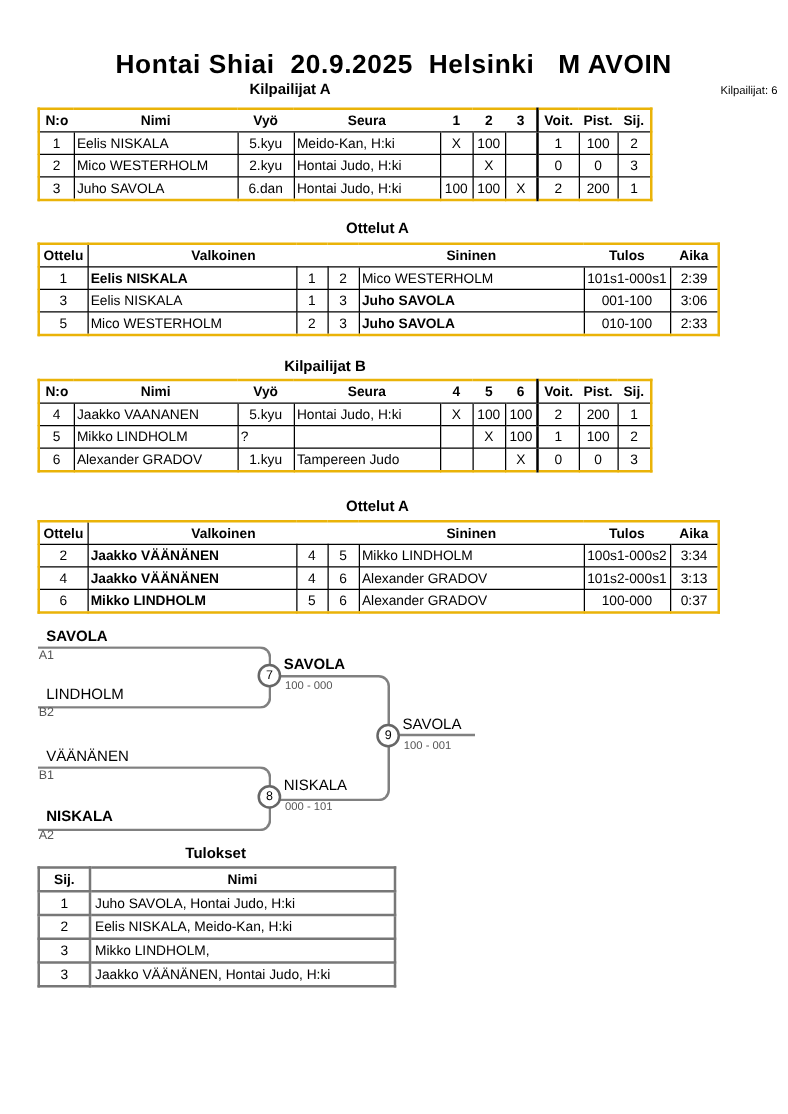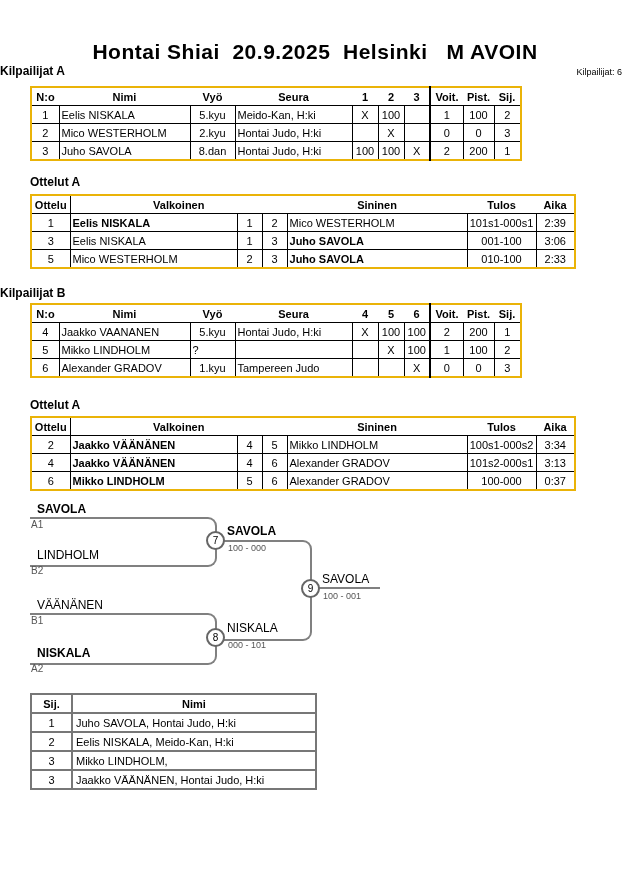--- a/index.html
+++ b/index.html
@@ -1,20 +1,20 @@
 <!DOCTYPE html>
 <html><head>
 <meta charset="utf-8">
 <style>
   html,body{margin:0;padding:0;background:#fff;}
   .page{position:relative;width:630px;height:891px;background:#fff;overflow:hidden;
         font-family:"Liberation Sans",sans-serif;color:#000;}
   .main-title{position:absolute;top:40px;left:0;width:630px;text-align:center;
         font-size:21px;font-weight:bold;white-space:pre;letter-spacing:.5px;}
-  .sect{position:absolute;font-weight:bold;font-size:12px;text-align:left;}
+  .sect{position:absolute;font-weight:bold;font-size:12px;text-align:center;}
   .count-label{position:absolute;top:67px;right:8px;font-size:9px;}
   table.tbl{position:absolute;border-collapse:collapse;table-layout:fixed;
         border:2px solid #eab308;font-size:11px;background:#fff;}
   .tbl td,.tbl th{border:1px solid #000;height:17px;padding:0 2px;white-space:nowrap;
         overflow:hidden;font-weight:normal;}
   .tbl th{font-weight:bold;text-align:center;border-left:none;border-right:none;}
   .tbl th.bR{border-right:1px solid #000;margin-left:15px;}
   .tbl .thickL{border-left:2px solid #000 !important;margin-left:30px;}
   .c{text-align:center;} .l{text-align:left;padding-left:5px;}
   td.b{font-weight:bold;}
@@ -87,21 +87,21 @@
       <td class="c"></td>
       <td class="c">X</td>
       <td class="c"></td>
       <td class="c thickL">0</td>
       <td class="c">0</td>
       <td class="c">3</td>
     </tr>
     <tr>
       <td class="c">3</td>
       <td class="l">Juho SAVOLA</td>
-      <td class="c">8.dan</td>
+      <td class="c">6.dan</td>
       <td class="l">Hontai Judo, H:ki</td>
       <td class="c">100</td>
       <td class="c">100</td>
       <td class="c">X</td>
       <td class="c thickL">2</td>
       <td class="c">200</td>
       <td class="c">1</td>
     </tr>
   </tbody>
     </table>
@@ -294,20 +294,21 @@
 
     <div class="mcircle" style="left:206px;top:628px;">8</div>
     <div class="bname" style="left:227px;top:621px;">NISKALA</div>
     <div class="score" style="left:228px;top:640px;">000 - 101</div>
 
     <div class="mcircle" style="left:301px;top:579px;">9</div>
     <div class="bname" style="left:322px;top:572px;">SAVOLA</div>
     <div class="score" style="left:323px;top:591px;">100 - 001</div>
   </div>
 
+  <div class="sect" style="top:675px;left:30px;width:285px;">Tulokset</div>
 
   <table class="rtbl" style="top:693px;left:30px;width:285px;">
     <colgroup>
         <col style="width:41px">
         <col style="width:244px">
       </colgroup>
     <tbody>
         <tr>
       <th>Sij.</th>
       <th>Nimi</th>

